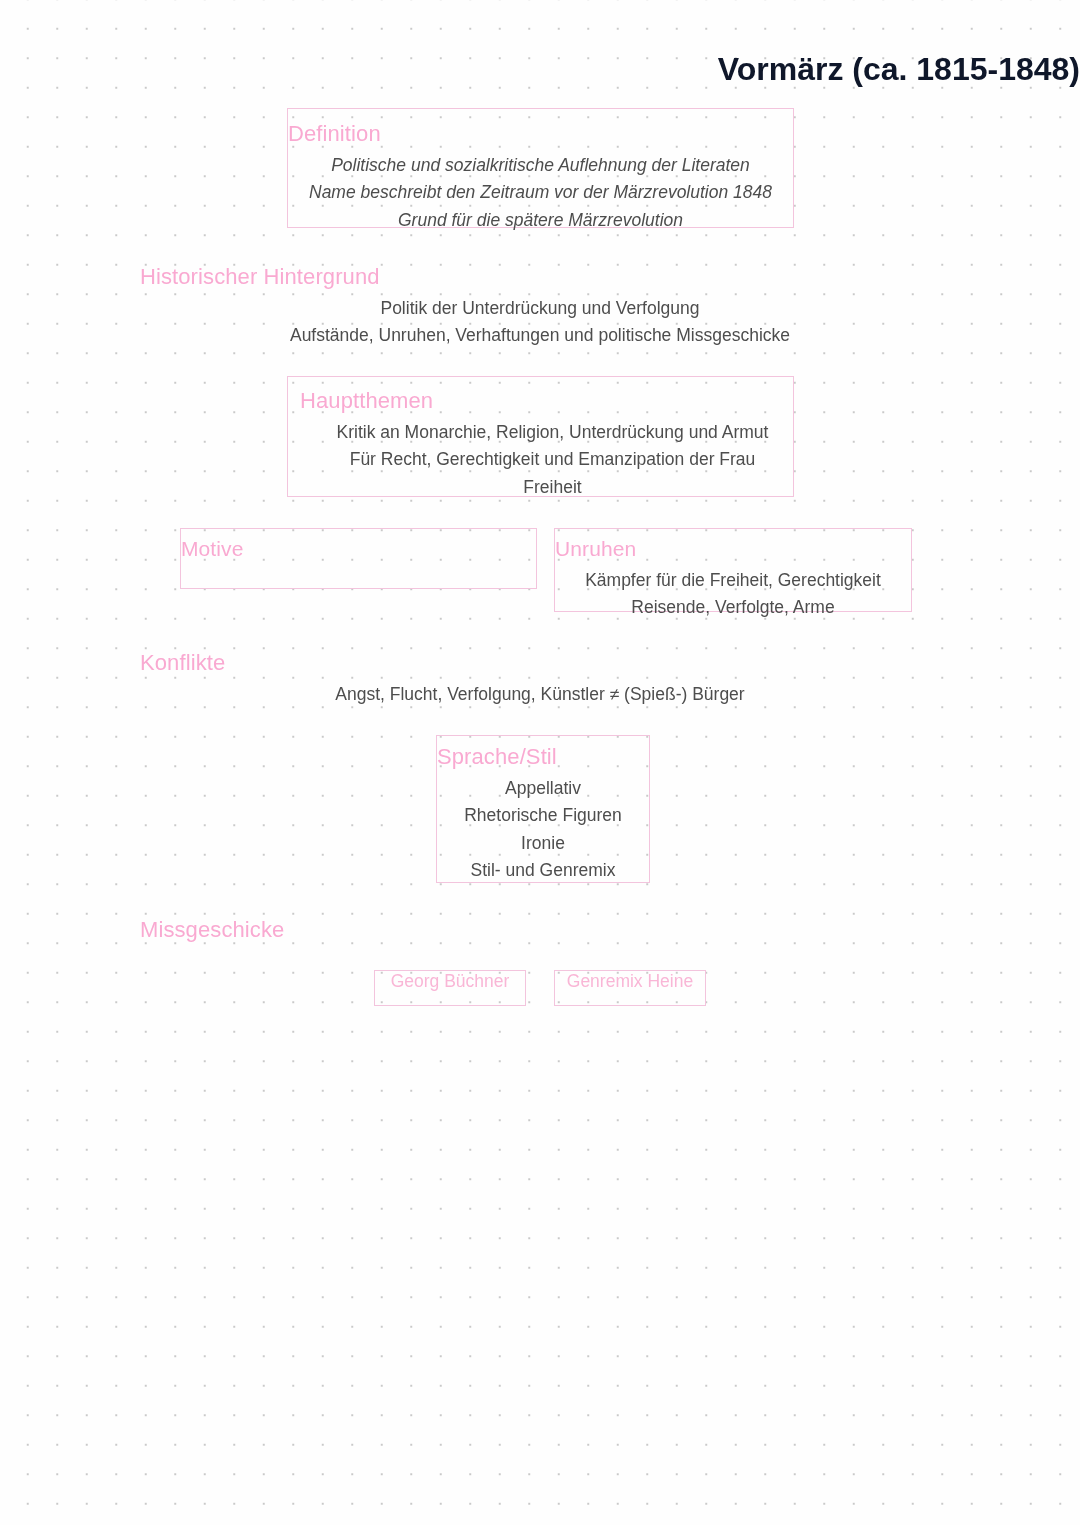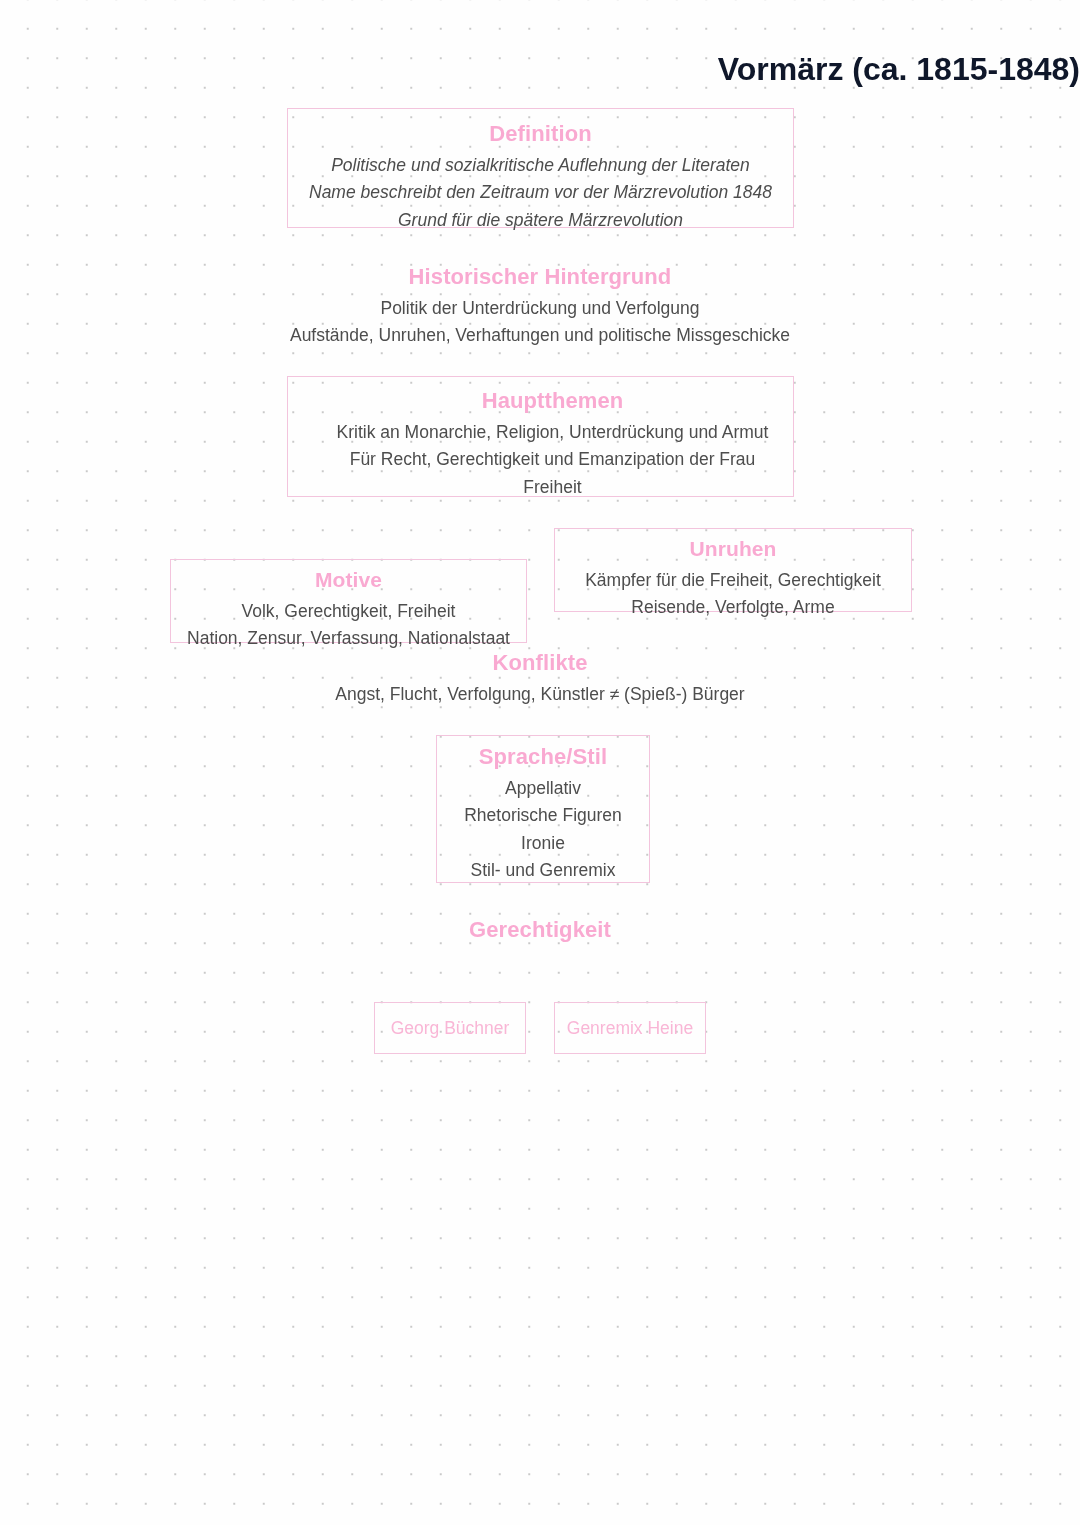--- a/index.html
+++ b/index.html
@@ -22,22 +22,21 @@
 
   .sheet {
     position: relative;
     width: 1080px;
     height: 1525px;
   }
 
   
   .heading {
     color: #f9a9d1;
-    font-weight: bold;
-    text-align: center;
+    font-weight: normal;
     letter-spacing: 0.1px;
     line-height: 1.18;
   }
   .title {
     color: #0f172a;
     font-weight: bold;
     font-size: 32px;
     text-align: right;
     line-height: 1.1;
   }
@@ -75,21 +74,21 @@
   #title-block        { position:absolute; left:0;   top:52px;  width:1080px; }
 
   #definition-box     { left:287px; top:108px; width:507px; height:120px; }
   #definition-inner   { position:absolute; left:0; top:12px; width:100%; }
 
   #hintergrund-section{ left:140px; top:264px; width:800px; }
 
   #hauptthemen-box    { left:287px; top:376px; width:507px; height:121px; }
   #hauptthemen-inner  { position:absolute; left:12px; top:11px; width:100%; }
 
-  #motive-box         { left:170px; top:528px; width:357px; height:84px;margin-top:31px; }
+  #motive-box         { left:180px; top:528px; width:357px; height:61px; }
   #motive-inner       { position:absolute; left:0; top:8px; width:100%; }
 
   #figuren-box        { left:554px; top:528px; width:358px; height:84px; }
   #figuren-inner      { position:absolute; left:0; top:8px; width:100%; }
 
   #konflikte-section  { left:140px; top:650px; width:800px; }
 
   #sprache-box        { left:436px; top:735px; width:214px; height:148px; }
   #sprache-inner      { position:absolute; left:0; top:8px; width:100%; }
 
@@ -99,30 +98,29 @@
     position: absolute;
     left: 140px;
     top: 970px;
     width: 800px;
     display: flex;
     justify-content: center;
     gap: 28px;
   }
   .author-chip {
     width: 152px;
-    height: 52px;
+    height: 36px;
     border: 1.3px solid #f3c4dd;
     box-sizing: border-box;
     display: flex;
-    align-items: center;
+    align-items: flex-start;
     justify-content: center;
     color: #f9b6d6;
     font-size: 17.5px;
     white-space: nowrap;
-    margin-top: 32px;
   }
 
   
   .h-definition, .h-hauptthemen, .h-konflikte,
   .h-sprache, .h-schriftsteller { font-size: 22px; }
   .h-hintergrund { font-size: 22px; }
   .h-motive, .h-figuren { font-size: 21px; }
 
   .gap-after-heading { height: 10px; }
   .line-gap { height: 10px; }
@@ -171,25 +169,20 @@
         <div class="line-gap"></div>
         <div class="body-line">Freiheit</div>
       </div>
     </div>
   </div>
 
   <div id="motive-box" class="box">
     <div id="motive-inner">
       <div class="heading h-motive">Motive</div>
       <div class="gap-after-heading"></div>
-      <div class="rows">
-        <div class="body-line">Volk, Gerechtigkeit, Freiheit</div>
-        <div class="line-gap"></div>
-        <div class="body-line">Nation, Zensur, Verfassung, Nationalstaat</div>
-      </div>
     </div>
   </div>
 
   <div id="figuren-box" class="box">
     <div id="figuren-inner">
       <div class="heading h-figuren">Unruhen</div>
       <div class="gap-after-heading"></div>
       <div class="rows">
         <div class="body-line">Kämpfer für die Freiheit, Gerechtigkeit</div>
         <div class="line-gap"></div>
@@ -216,21 +209,21 @@
         <div class="body-line">Rhetorische Figuren</div>
         <div class="line-gap"></div>
         <div class="body-line">Ironie</div>
         <div class="line-gap"></div>
         <div class="body-line">Stil- und Genremix</div>
       </div>
     </div>
   </div>
 
   <div id="schriftsteller-section" class="section">
-    <div class="heading h-schriftsteller">Gerechtigkeit</div>
+    <div class="heading h-schriftsteller">Missgeschicke</div>
   </div>
 
   <div id="autoren-row">
     <div class="author-chip">
       <span>Georg Büchner</span>
     </div>
     <div class="author-chip">
       <span>Genremix Heine</span>
     </div>
   </div>

